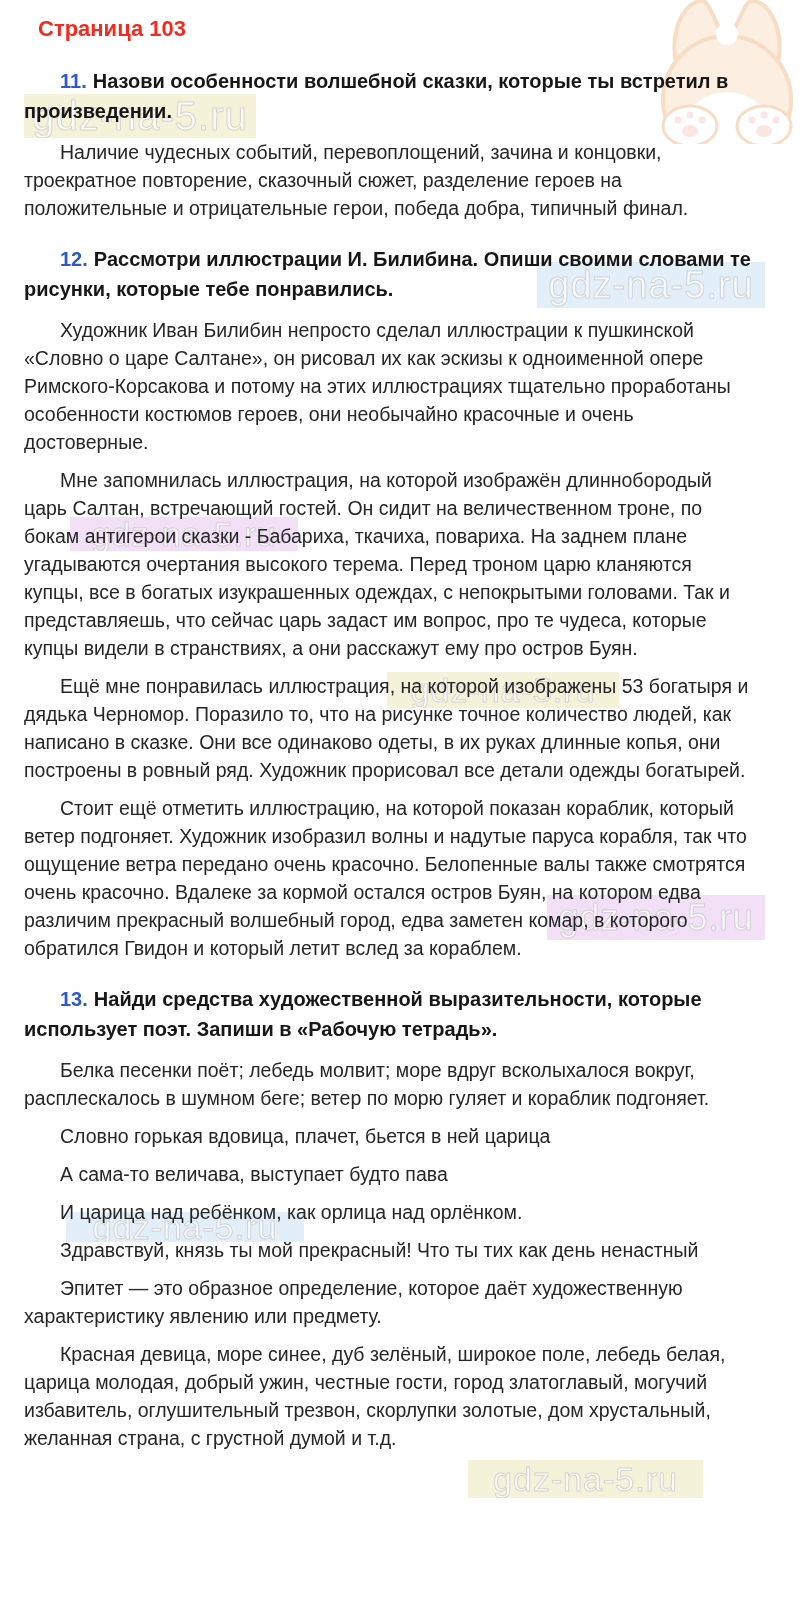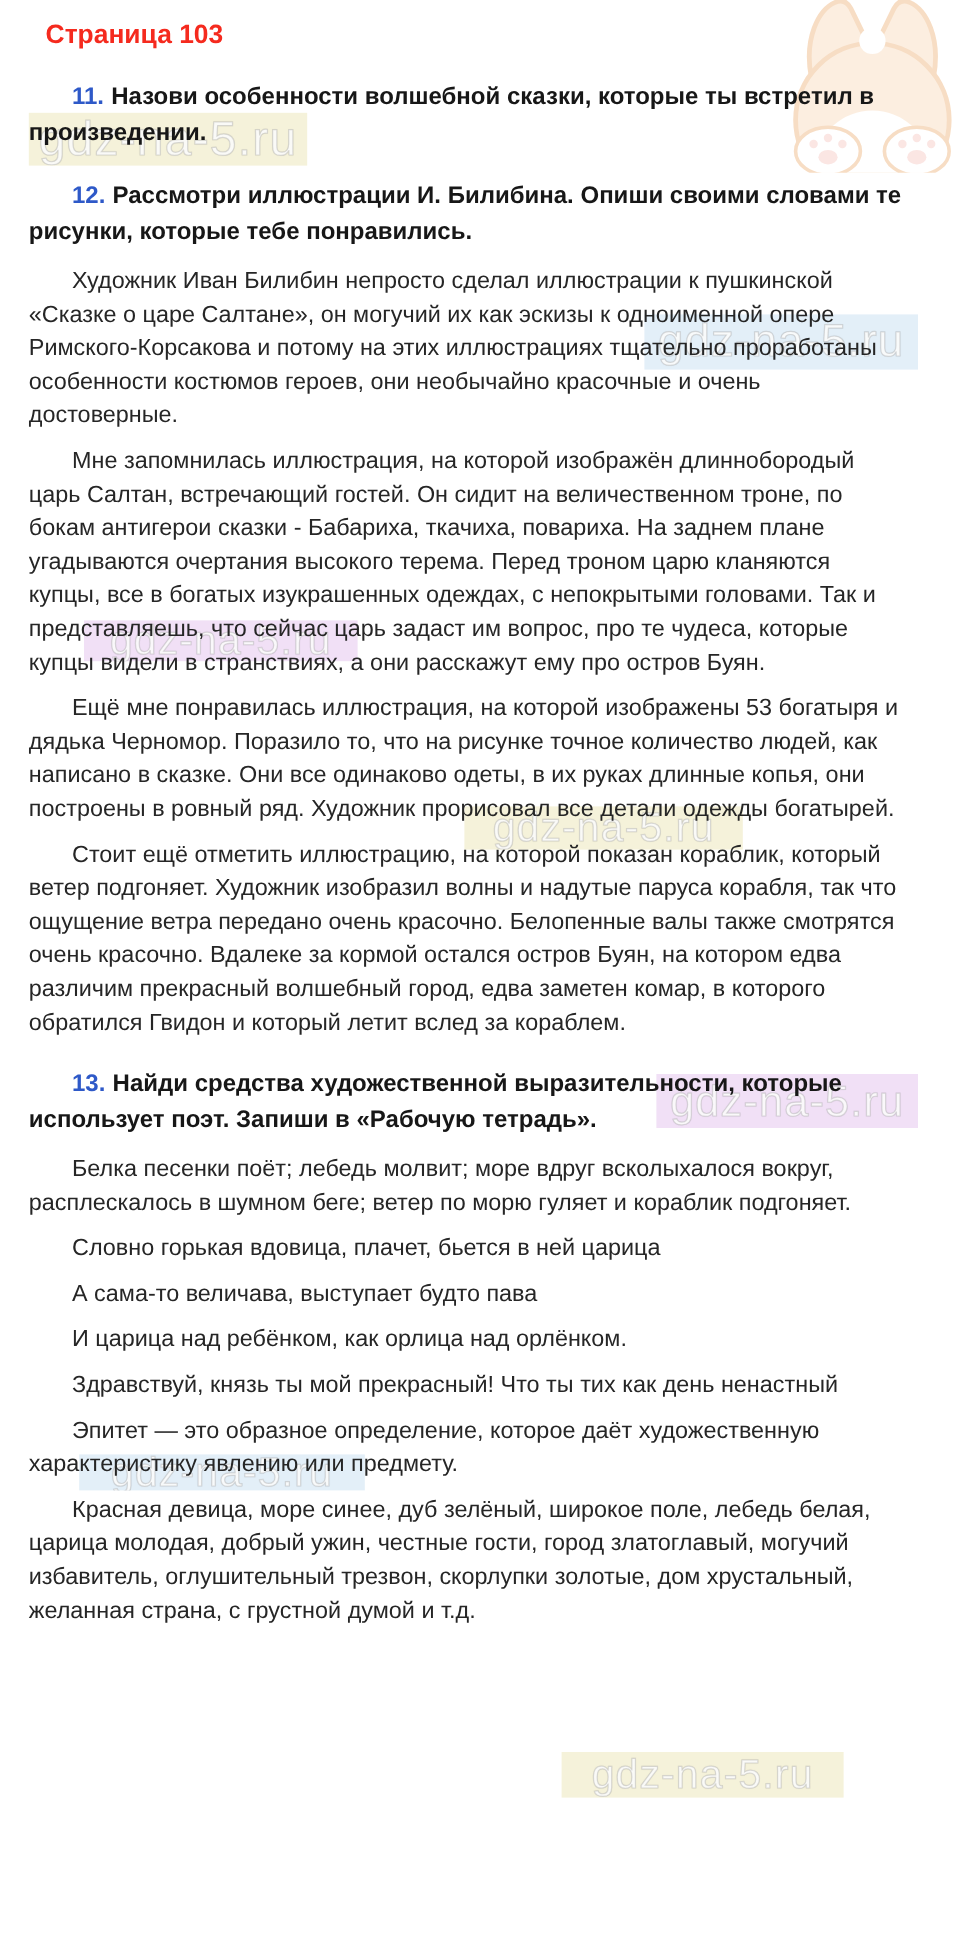--- a/index.html
+++ b/index.html
@@ -128,23 +128,24 @@
     </div>
   <div class="wm wm7 wm-cream">
       <span>gdz-na-5.ru</span>
     </div>
 
   <div class="content">
 
     <h1 class="page-title">Страница 103</h1>
 
     <p class="question"><span class="qnum">11.</span><span>Назови особенности волшебной сказки, которые ты встретил в произведении.</span></p>
+    <p class="answer">Наличие чудесных событий, перевоплощений, зачина и концовки, троекратное повторение, сказочный сюжет, разделение героев на положительные и отрицательные герои, победа добра, типичный финал.</p>
 
     <p class="question"><span class="qnum">12.</span><span>Рассмотри иллюстрации И. Билибина. Опиши своими словами те рисунки, которые тебе понравились.</span></p>
-    <p class="answer">Художник Иван Билибин непросто сделал иллюстрации к пушкинской «Сказке о царе Салтане», он могучий их как эскизы к одноименной опере Римского-Корсакова и потому на этих иллюстрациях тщательно проработаны особенности костюмов героев, они необычайно красочные и очень достоверные.</p>
+    <p class="answer">Художник Иван Билибин непросто сделал иллюстрации к пушкинской «Словно о царе Салтане», он рисовал их как эскизы к одноименной опере Римского-Корсакова и потому на этих иллюстрациях тщательно проработаны особенности костюмов героев, они необычайно красочные и очень достоверные.</p>
     <p class="answer">Мне запомнилась иллюстрация, на которой изображён длиннобородый царь Салтан, встречающий гостей. Он сидит на величественном троне, по бокам антигерои сказки - Бабариха, ткачиха, повариха. На заднем плане угадываются очертания высокого терема. Перед троном царю кланяются купцы, все в богатых изукрашенных одеждах, с непокрытыми головами. Так и представляешь, что сейчас царь задаст им вопрос, про те чудеса, которые купцы видели в странствиях, а они расскажут ему про остров Буян.</p>
     <p class="answer">Ещё мне понравилась иллюстрация, на которой изображены 53 богатыря и дядька Черномор. Поразило то, что на рисунке точное количество людей, как написано в сказке. Они все одинаково одеты, в их руках длинные копья, они построены в ровный ряд. Художник прорисовал все детали одежды богатырей.</p>
     <p class="answer">Стоит ещё отметить иллюстрацию, на которой показан кораблик, который ветер подгоняет. Художник изобразил волны и надутые паруса корабля, так что ощущение ветра передано очень красочно. Белопенные валы также смотрятся очень красочно. Вдалеке за кормой остался остров Буян, на котором едва различим прекрасный волшебный город, едва заметен комар, в которого обратился Гвидон и который летит вслед за кораблем.</p>
 
     <p class="question"><span class="qnum">13.</span><span>Найди средства художественной выразительности, которые использует поэт. Запиши в «Рабочую тетрадь».</span></p>
     <p class="answer">Белка песенки поёт; лебедь молвит; море вдруг всколыхалося вокруг, расплескалось в шумном беге; ветер по морю гуляет и кораблик подгоняет.</p>
     <p class="answer">Словно горькая вдовица, плачет, бьется в ней царица</p>
     <p class="answer">А сама-то величава, выступает будто пава</p>
     <p class="answer">И царица над ребёнком, как орлица над орлёнком.</p>
     <p class="answer">Здравствуй, князь ты мой прекрасный! Что ты тих как день ненастный</p>

